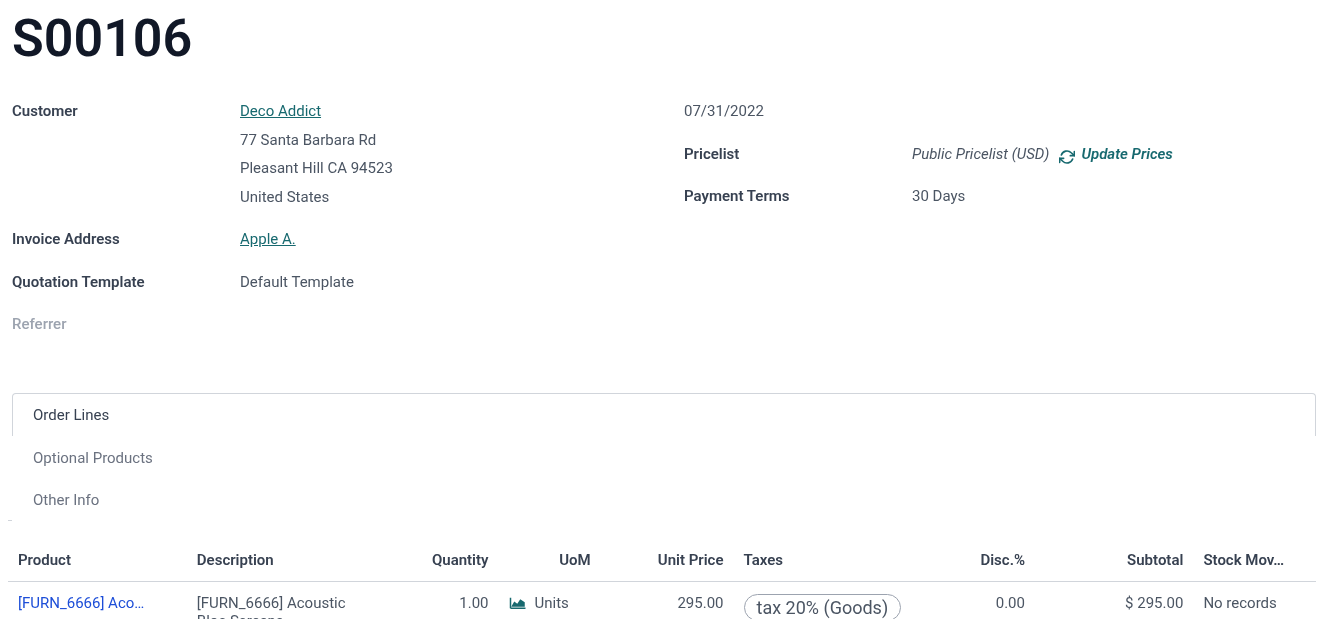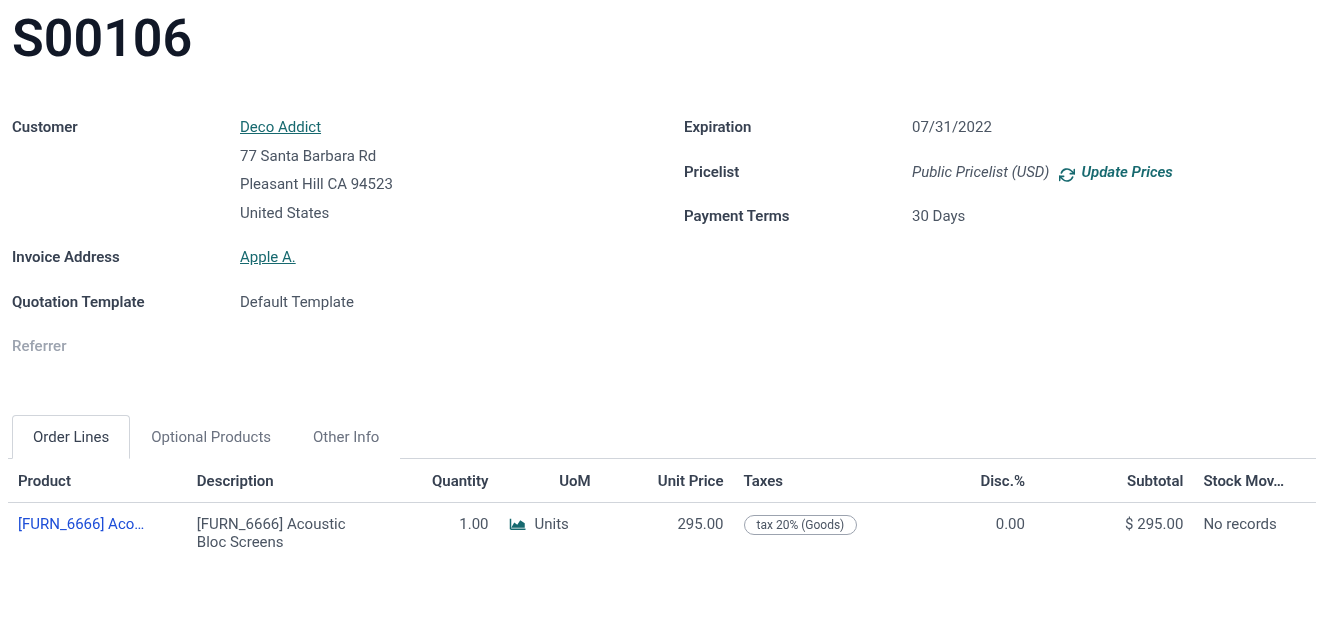--- a/index.html
+++ b/index.html
@@ -28,21 +28,20 @@
       padding-left: 4px;
     }
     .info-col {
       flex: 1;
     }
     .info-row {
       display: flex;
       align-items: flex-start;
       margin-bottom: 14px;
       line-height: 1.9;
-      margin-top: 16px;
     }
     .info-label {
       width: 228px;
       font-weight: 600;
       color: #374151;
       flex-shrink: 0;
     }
     .info-label.muted {
       color: #9ca3af;
       font-weight: 500;
@@ -74,22 +73,23 @@
       cursor: pointer;
     }
     .refresh-icon {
       display: inline-block;
       width: 16px;
       height: 16px;
     }
     .tabs {
       display: flex;
       border-bottom: 1px solid #d1d5db;
-      margin-bottom: 1px;
+      margin-bottom: 18px;
       padding-left: 4px;
+      flex-direction: column;
     }
     .tab {
       padding: 12px 20px;
       border: 1px solid transparent;
       border-bottom: none;
       cursor: pointer;
       color: #6b7280;
       background: #fff;
       margin-bottom: -1px;
       position: relative;
@@ -142,21 +142,21 @@
     .chart-icon {
       width: 18px;
       height: 14px;
       flex-shrink: 0;
     }
     .tax-badge {
       display: inline-block;
       border: 1px solid #9ca3af;
       border-radius: 14px;
       padding: 2px 12px;
-      font-size: 12px;
+      font-size: 18px;
       color: #4b5563;
       white-space: nowrap;
     }
     .col-product { width: 175px; }
     .col-desc { width: 175px; }
     .col-qty { width: 130px; }
     .col-uom { width: 100px; }
     .col-price { width: 130px; }
     .col-taxes { width: 175px; }
     .col-disc { width: 120px; }
@@ -190,21 +190,20 @@
       <div class="info-value">Default Template</div>
     </div>
     <div class="info-row">
       <div class="info-label muted">Referrer</div>
       <div class="info-value"></div>
     </div>
   </div>
 
   <div class="info-col">
     <div class="info-row">
-      <div class="info-label">Expiration</div>
       <div class="info-value">07/31/2022</div>
     </div>
     <div class="info-row">
       <div class="info-label">Pricelist</div>
       <div class="pricelist-row">
         <span class="info-value">Public Pricelist (USD)</span>
         <span class="update-prices">
           <span class="refresh-icon">
             <svg viewBox="0 0 24 24" width="16" height="16" fill="none" stroke="#17696f" stroke-width="2.5" stroke-linecap="round" stroke-linejoin="round">
               <polyline points="23 4 23 10 17 10"></polyline>

